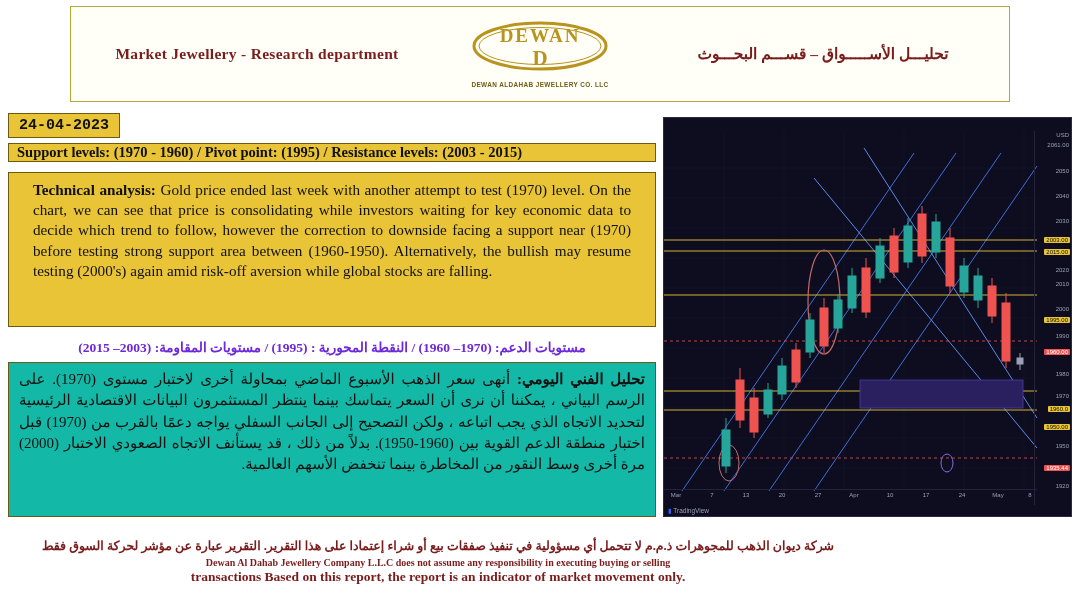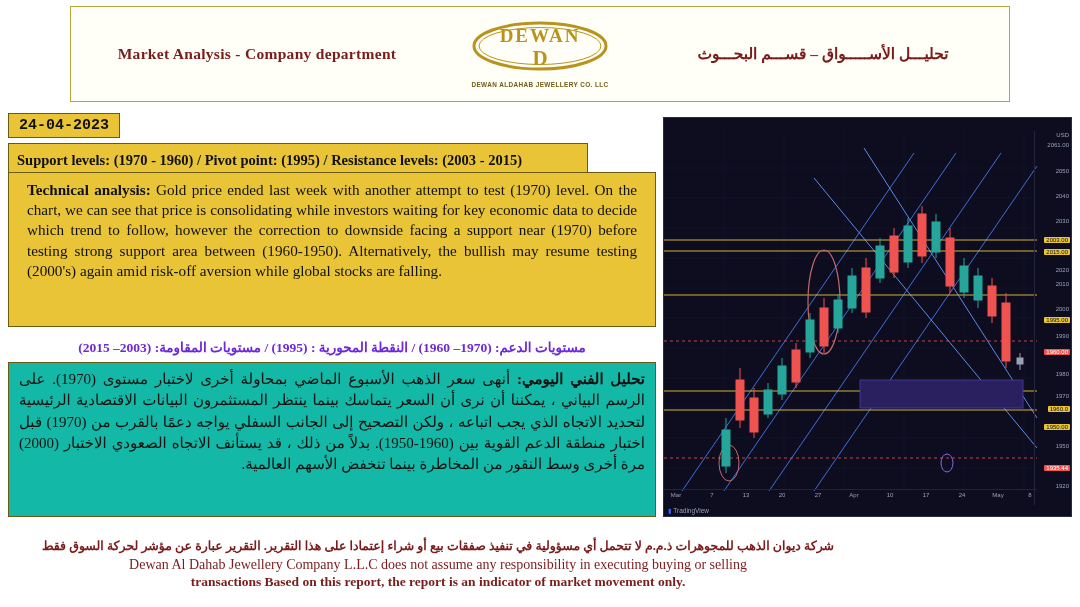--- a/index.html
+++ b/index.html
@@ -45,30 +45,30 @@
   }
   
   .date-badge{
     position:absolute;left:8px;top:113px;
     background:#e9c437;border:1px solid #6b5a10;
     padding:3px 10px;font-weight:bold;font-size:15px;color:#111;
     font-family:Liberation Mono, monospace;
   }
   
   .levels-bar{
-    position:absolute;left:8px;top:143px;width:580px;
+    position:absolute;left:8px;top:143px;width:648px;
     background:#e9c437;border:1px solid #6b5a10;
-    padding:8px 8px;font-weight:bold;font-size:14.5px;color:#111;
+    padding:0 8px;font-weight:bold;font-size:14.5px;color:#111;
     box-sizing:border-box;
   }
   
   .en-box{
     position:absolute;left:8px;top:172px;width:648px;height:155px;
     background:#e9c437;border:1px solid #6b5a10;
-    padding:7px 18px;box-sizing:border-box;
+    padding:7px 24px;box-sizing:border-box;
     font-size:15.2px;color:#111;line-height:1.33;
     text-align:justify;
   }
   .en-box b{font-weight:bold;}
   
   .ar-levels{
     position:absolute;left:8px;top:337px;width:648px;
     direction:rtl;text-align:center;
     font-weight:bold;font-size:13.5px;color:#6d28d9;
     box-sizing:border-box;padding:2px 6px;
@@ -122,28 +122,28 @@
     position:absolute;left:4px;bottom:1px;color:#9aa0b5;font-size:6.5px;
     font-family:"Liberation Sans", sans-serif;
   }
   
   .footer{
     position:absolute;left:0;top:538px;width:876px;text-align:center;
   }
   .f-ar{
     color:#7a1c1c;font-weight:bold;font-size:12.5px;direction:rtl;
   }
-  .f-en1{color:#7a1c1c;font-weight:normal;font-size:14px;margin-top:3px;}
+  .f-en1{color:#7a1c1c;font-weight:bold;font-size:10px;margin-top:3px;}
   .f-en2{color:#7a1c1c;font-weight:bold;font-size:13.5px;margin-top:1px;}
 </style>
 </head>
 <body>
 
 <div class="header">
-  <div class="header-left">Market Analysis - Company department</div>
+  <div class="header-left">Market Jewellery - Research department</div>
   <div class="logo-wrap">
     <div class="logo-ring">
       <svg width="150" height="58" viewBox="0 0 150 58">
         <ellipse cx="75" cy="26" rx="66" ry="23" fill="none" stroke="#b8941f" stroke-width="3"></ellipse>
         <ellipse cx="75" cy="26" rx="61" ry="18.5" fill="none" stroke="#b8941f" stroke-width="1"></ellipse>
         <text x="75" y="22" text-anchor="middle" font-family="Liberation Serif, serif" font-size="19" font-weight="bold" fill="#b8941f" letter-spacing="2">DEWAN</text>
         <text x="75" y="45" text-anchor="middle" font-family="Liberation Serif, serif" font-size="21" font-weight="bold" fill="#b8941f">D</text>
       </svg>
     </div>
     <div class="logo-sub">DEWAN ALDAHAB JEWELLERY CO. LLC</div>

